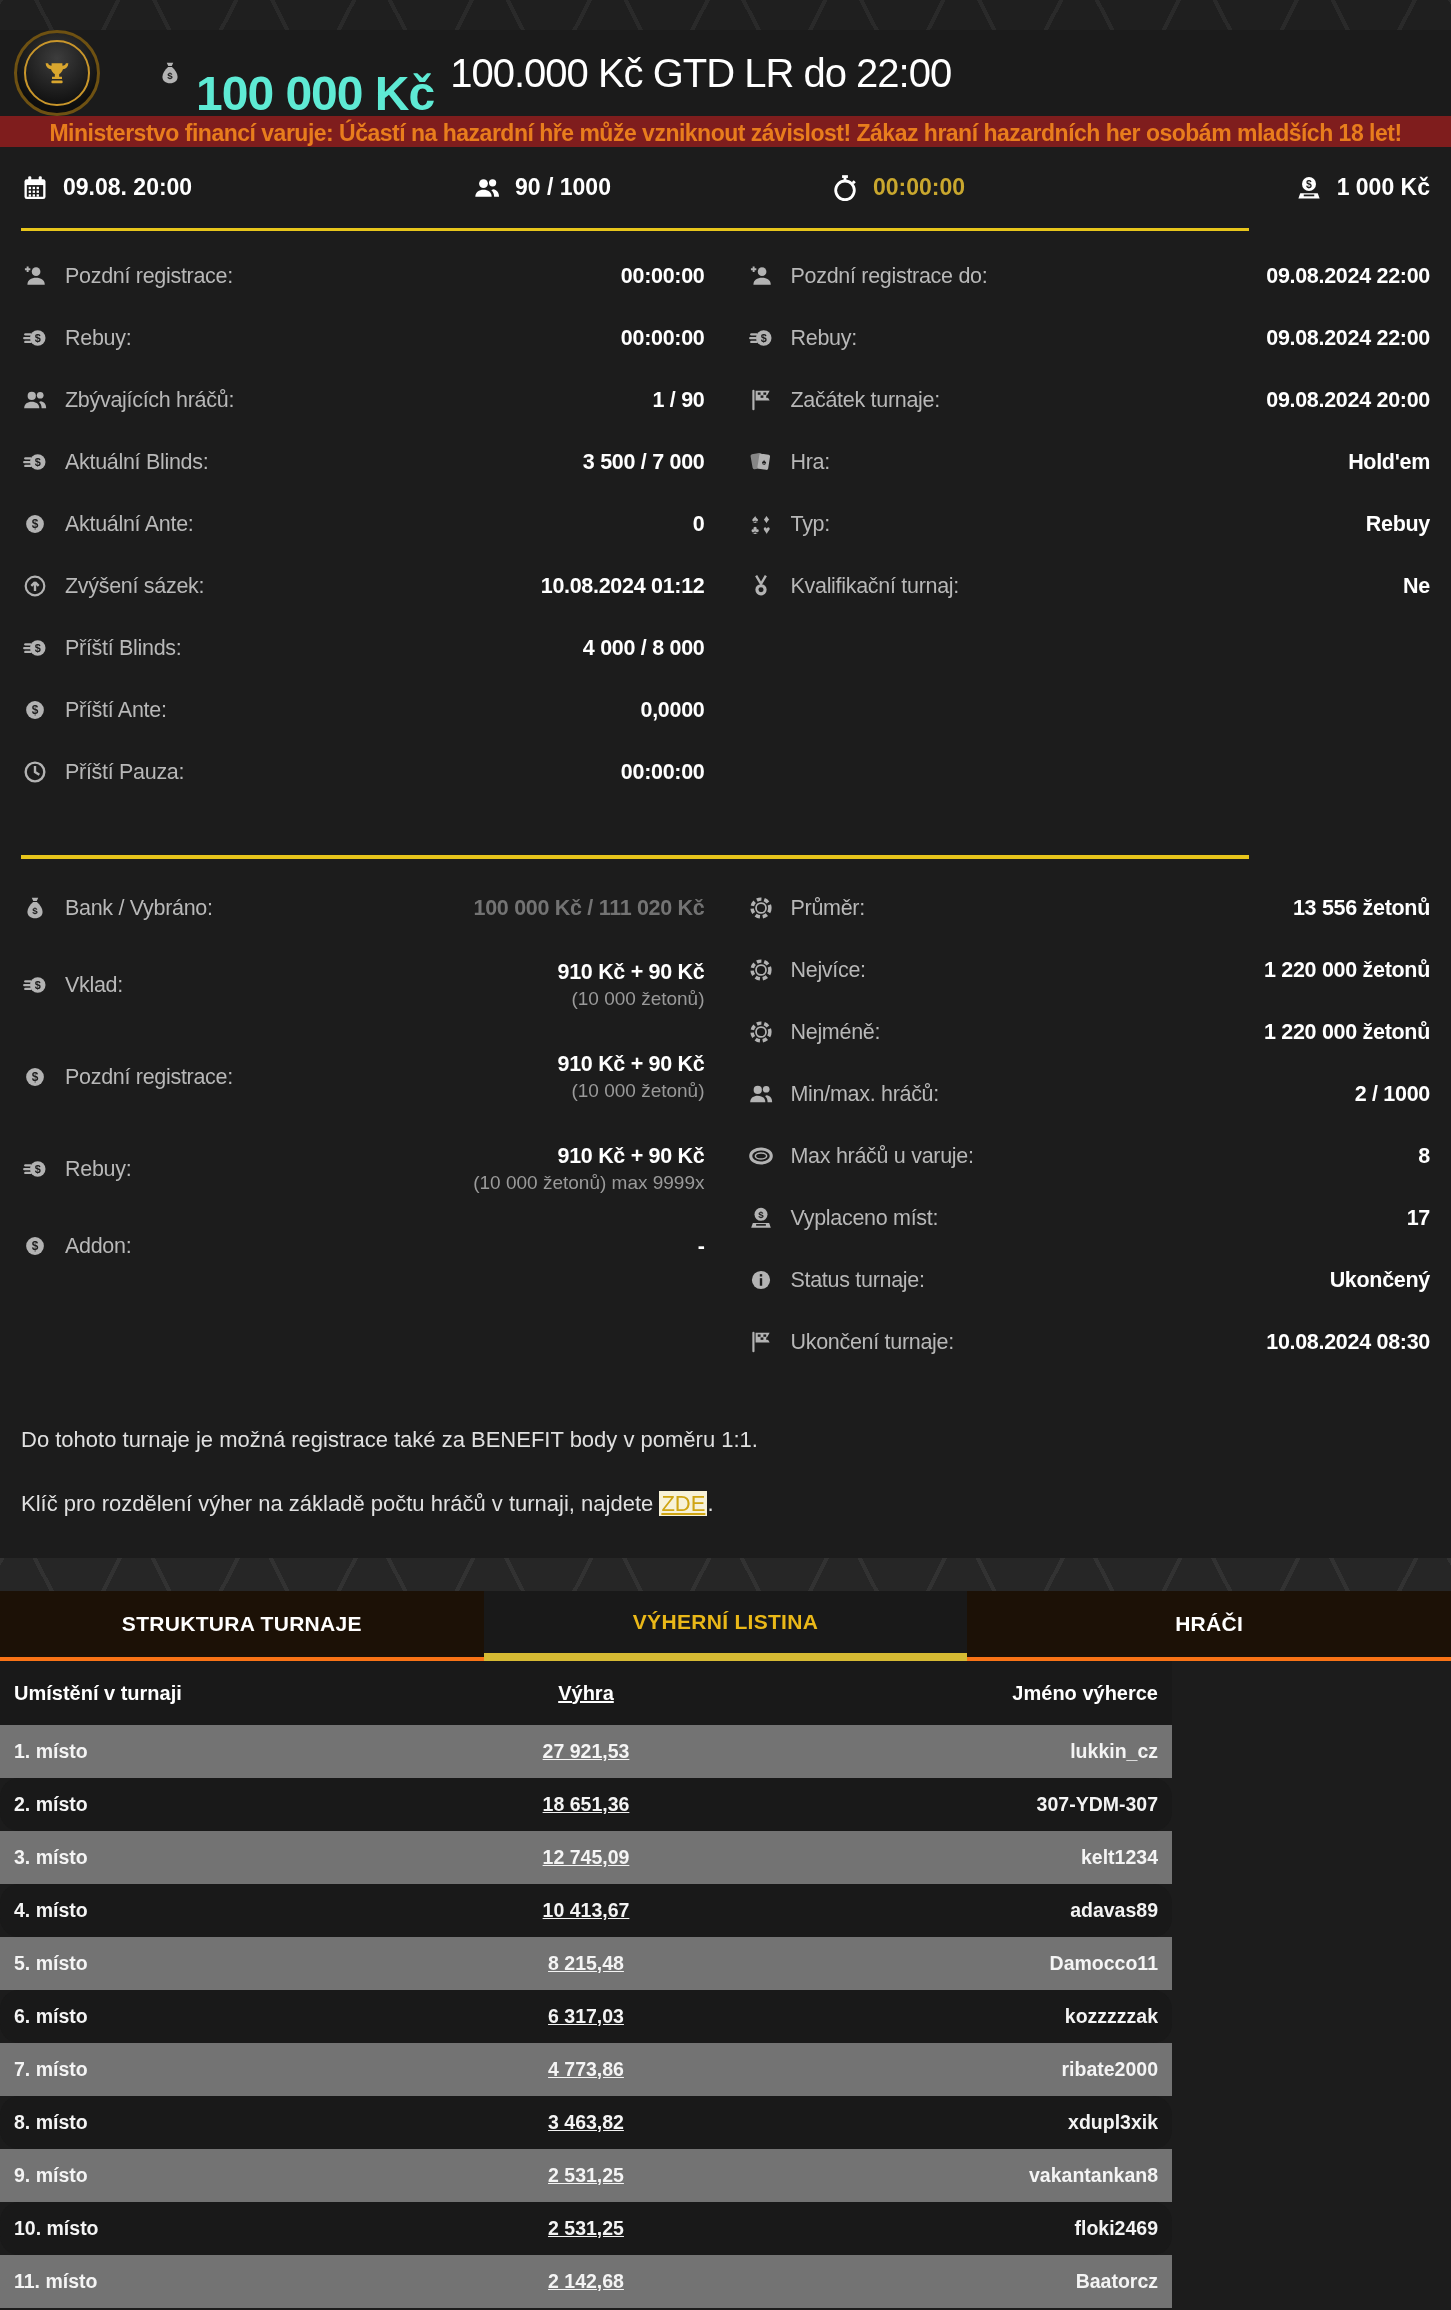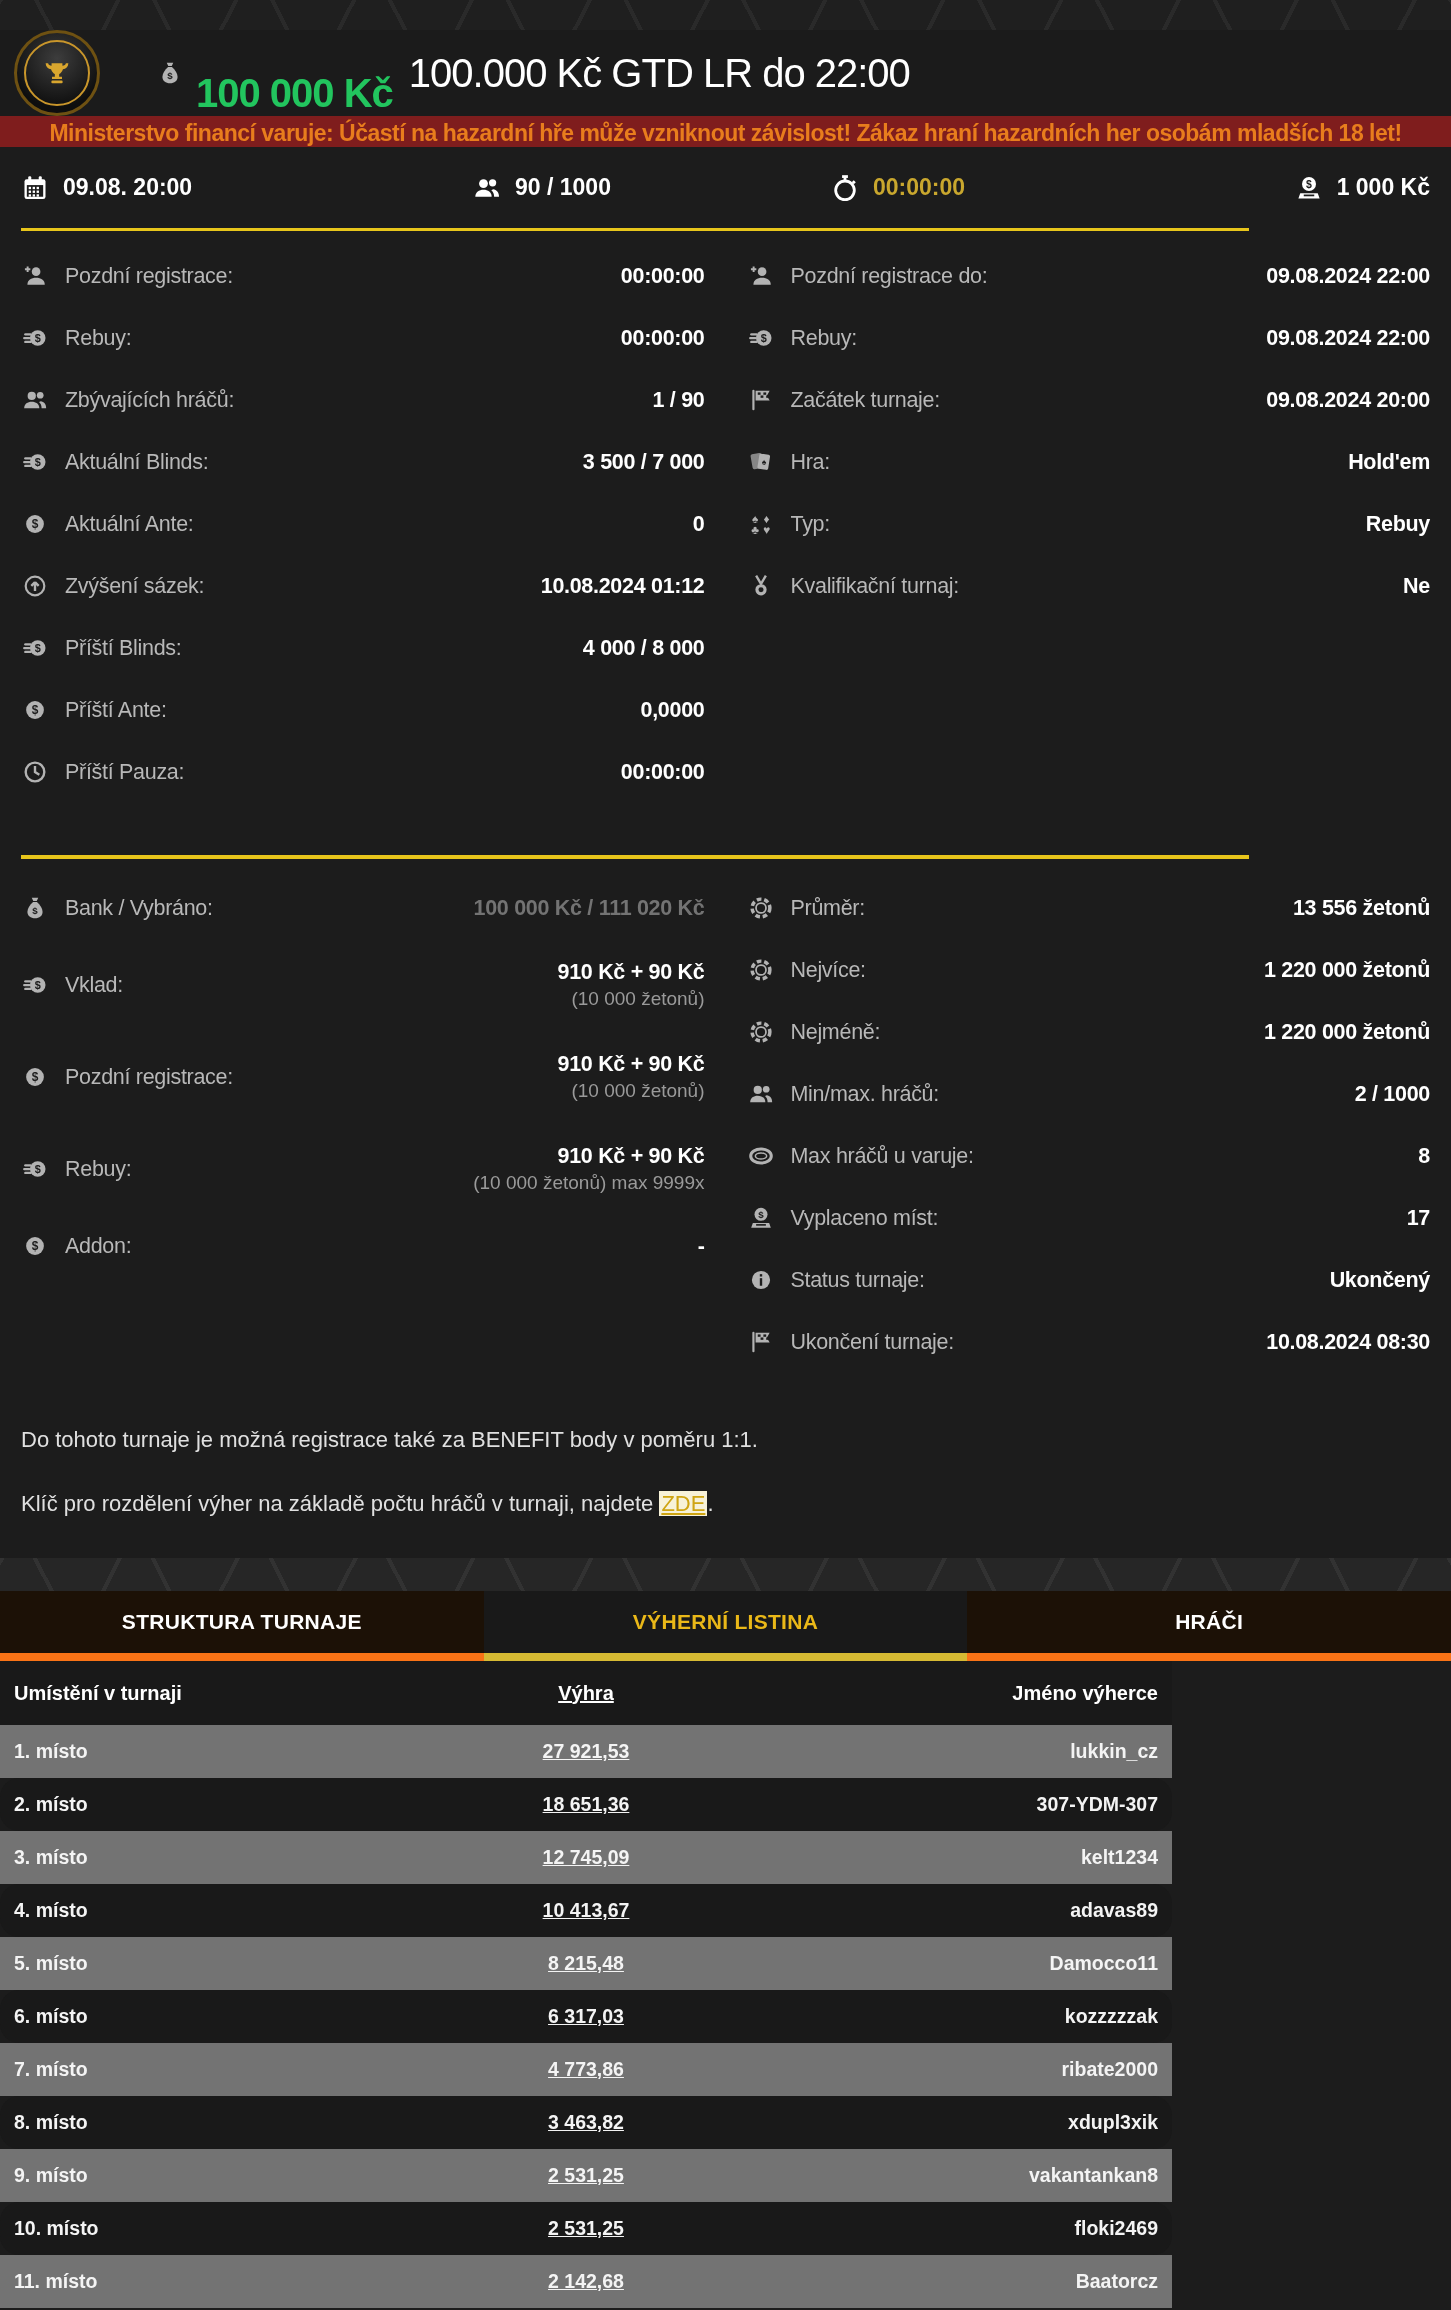--- a/index.html
+++ b/index.html
@@ -21,21 +21,21 @@
       repeating-linear-gradient(-63deg, transparent 0 44px, #323232 44px 48px, transparent 48px 105px);}
   
   header{height:86px;display:flex;align-items:center;padding:0 14px;background:#1b1b1b;}
   .chip-logo{width:80px;height:80px;border-radius:50%;flex:0 0 auto;
     background:radial-gradient(circle at 50% 32%, #3d3d3d, #0e0e0e 72%);
     border:3px solid #6e5112;position:relative;display:flex;align-items:center;justify-content:center;}
   .chip-logo::after{content:"";position:absolute;inset:7px;border:2px solid #c9962b;border-radius:50%;}
   .chip-logo svg{width:40px;height:40px;position:relative;z-index:1;}
   .bag{margin-left:56px;color:#f0b60a;}
   .bag svg{width:38px;height:38px;display:block;}
-  .prize{margin-left:12px;font-size:40px;font-weight:bold;color:#22c55e;letter-spacing:-1px;white-space:nowrap;margin-top:41px;}
+  .prize{margin-left:12px;font-size:48px;font-weight:bold;color:#5eead4;letter-spacing:-1px;white-space:nowrap;margin-top:41px;}
   .title{margin:0 0 0 16px;font-size:40px;font-weight:normal;color:#fff;letter-spacing:-1px;white-space:nowrap;}
   
   .warning-bar{height:31px;background:#7f1d1d;display:flex;align-items:flex-end;justify-content:center;}
   .warning-bar span{color:#e87d1d;font-weight:bold;font-size:23px;letter-spacing:-0.5px;white-space:nowrap;}
   
   .info-bar{height:81px;display:grid;grid-template-columns:452px 358px 420px 1fr;align-items:center;padding:0 21px;}
   .info-cell{display:flex;align-items:center;gap:14px;font-size:23px;font-weight:bold;color:#fff;}
   .info-cell:last-child{justify-self:end;}
   .info-cell .ic svg{width:30px;height:30px;}
   .info-cell.timer .tv{color:#c9a72e;}
@@ -54,21 +54,21 @@
   .val.gold{color:#737373;}
   .sub{display:block;font-size:19px;font-weight:normal;color:#9a9a9a;margin-top:3px;white-space:nowrap;}
   
   .notes{padding:0 21px;margin-top:52px;color:#e0e0e0;font-size:22px;}
   .notes p{margin:0;line-height:30px;}
   .notes p + p{margin-top:34px;}
   a.zde{color:#cfa512;background:#f7f2d8;text-decoration:underline;padding:0 2px;cursor:pointer;}
   
   .tabs{display:grid;grid-template-columns:1fr 1fr 1fr;height:70px;}
   .tab{display:flex;align-items:center;justify-content:center;background:#1c1106;color:#fff;
-    font-size:21px;font-weight:bold;letter-spacing:0.3px;border-bottom:8px solid #f97316;cursor:pointer;}
+    font-size:21px;font-weight:bold;letter-spacing:0.3px;border-bottom:4px solid #f97316;cursor:pointer;}
   .tab.active{background:#191919;color:#eab818;border-bottom:8px solid #d6ba33;}
   
   .ptable{width:1172px;}
   .thead,.trow{display:grid;grid-template-columns:1fr 1fr 1fr;align-items:center;padding:0 14px;}
   .thead{height:64px;background:#191919;font-weight:bold;font-size:20px;}
   .trow{height:53px;font-size:19.5px;font-weight:bold;color:#f4f4f4;}
   .trow.odd{background:#737373;}
   .trow.even{background:#191919;border-radius:19px;}
   .c1{text-align:left;}
   .c2{text-align:center;text-decoration:underline;}

